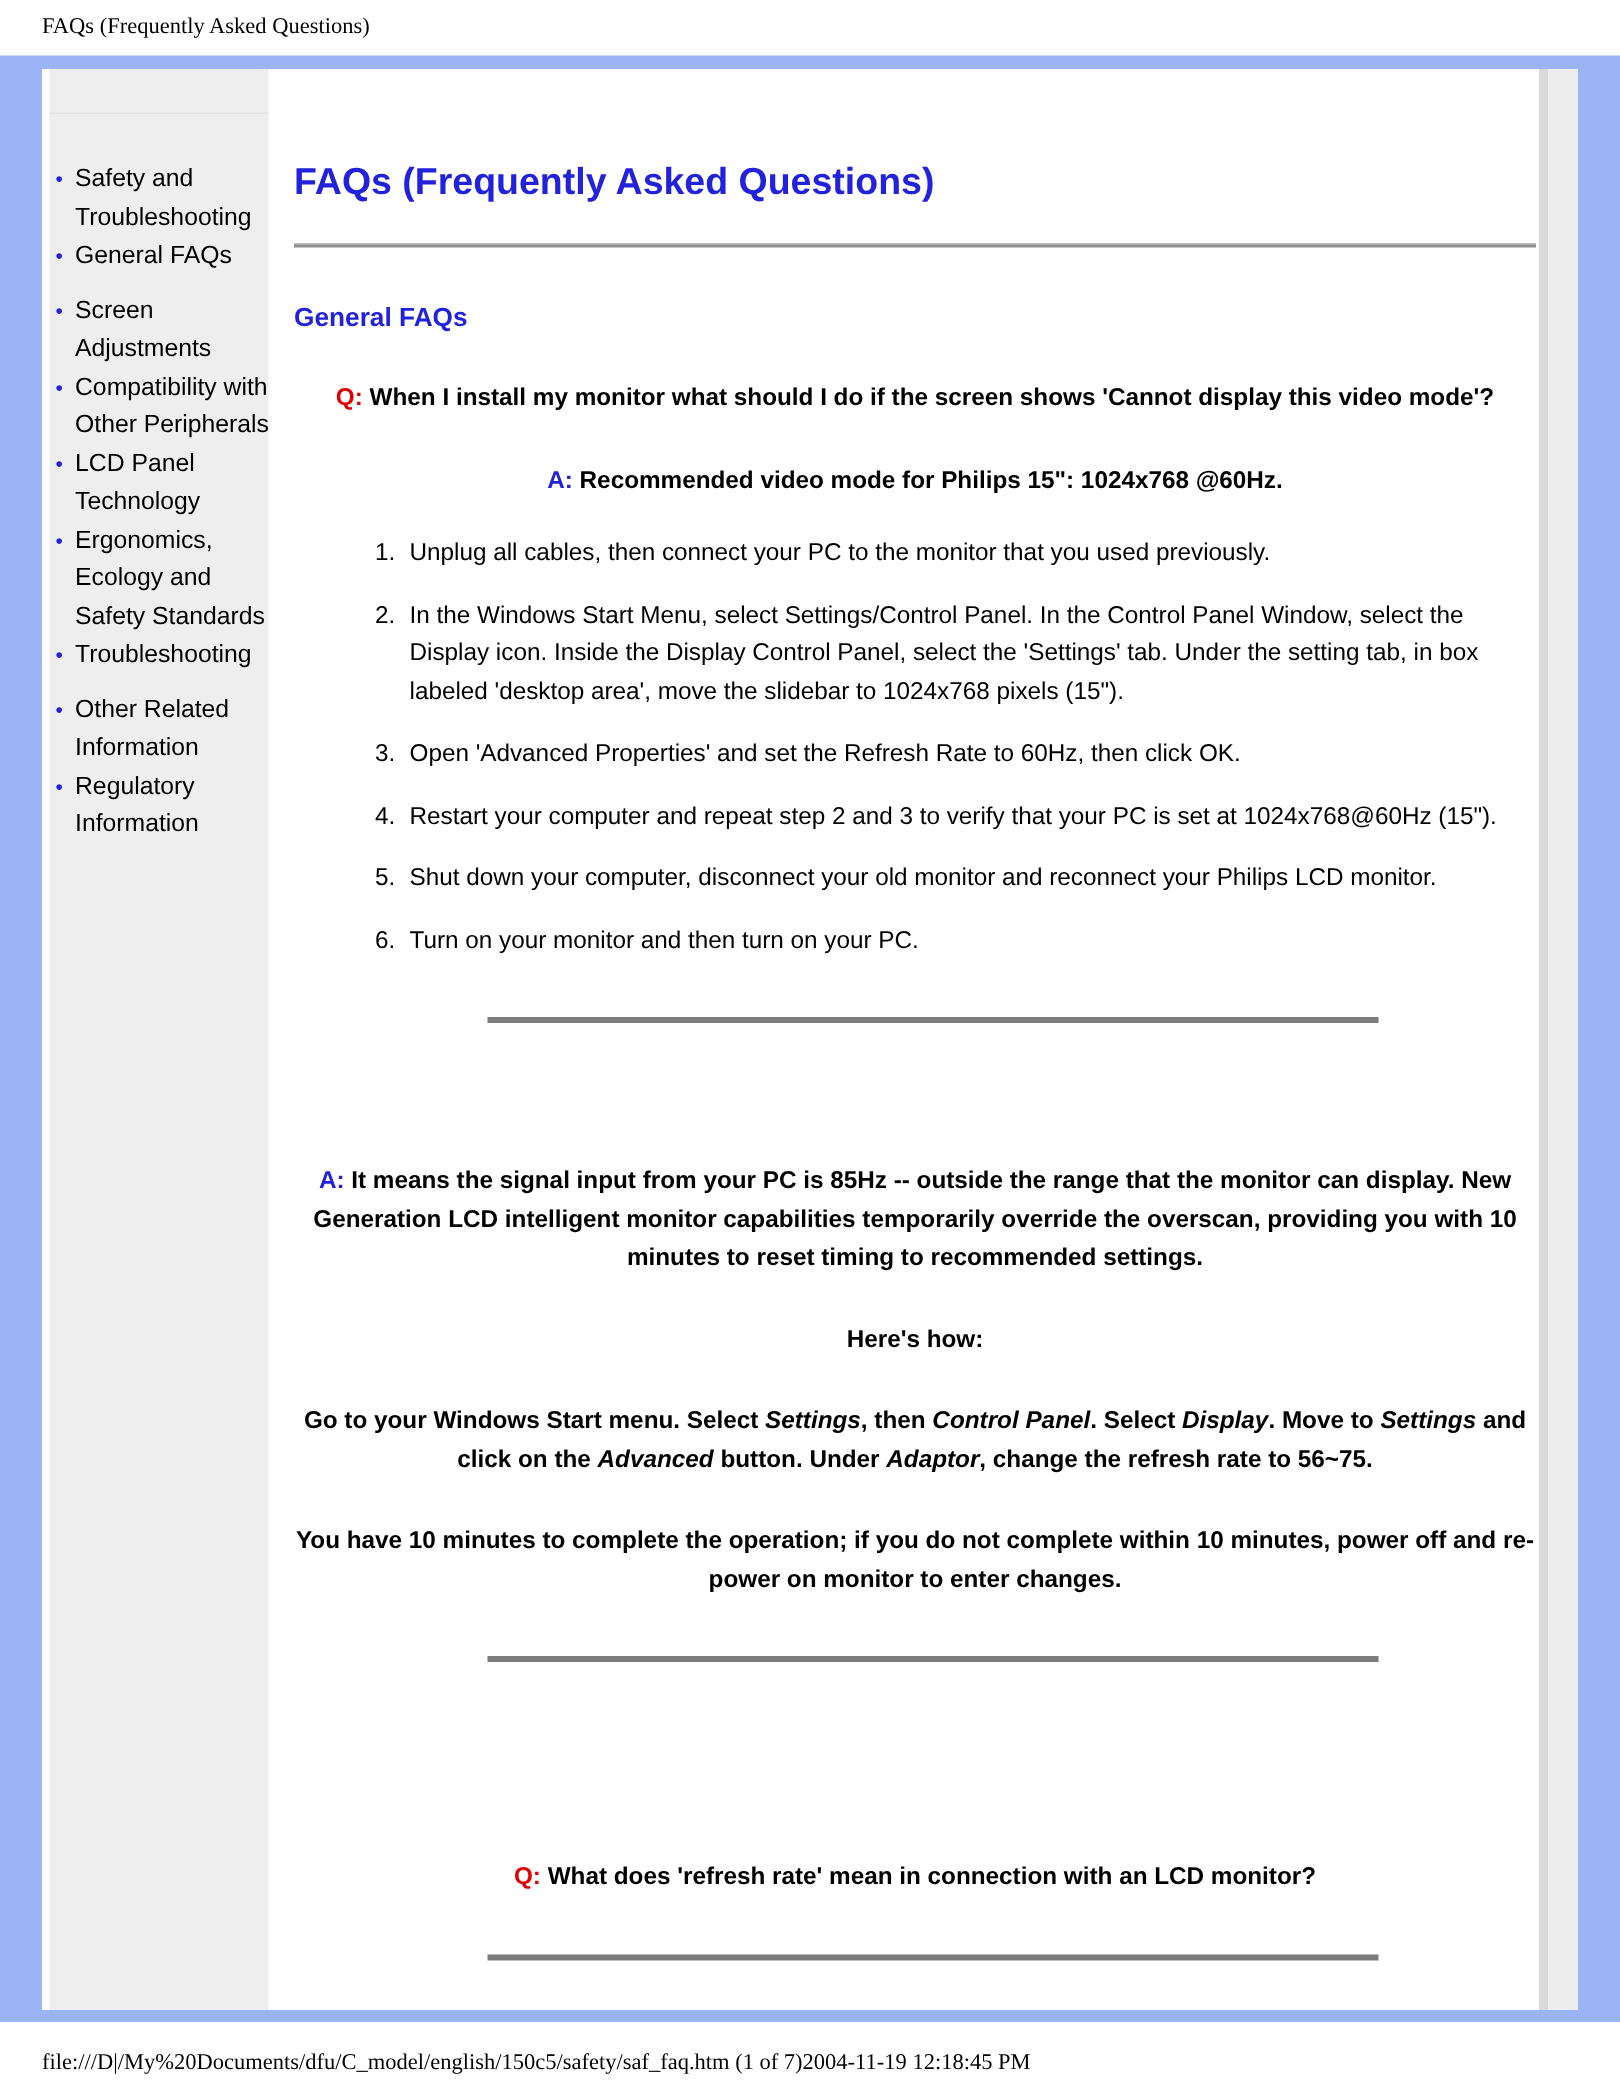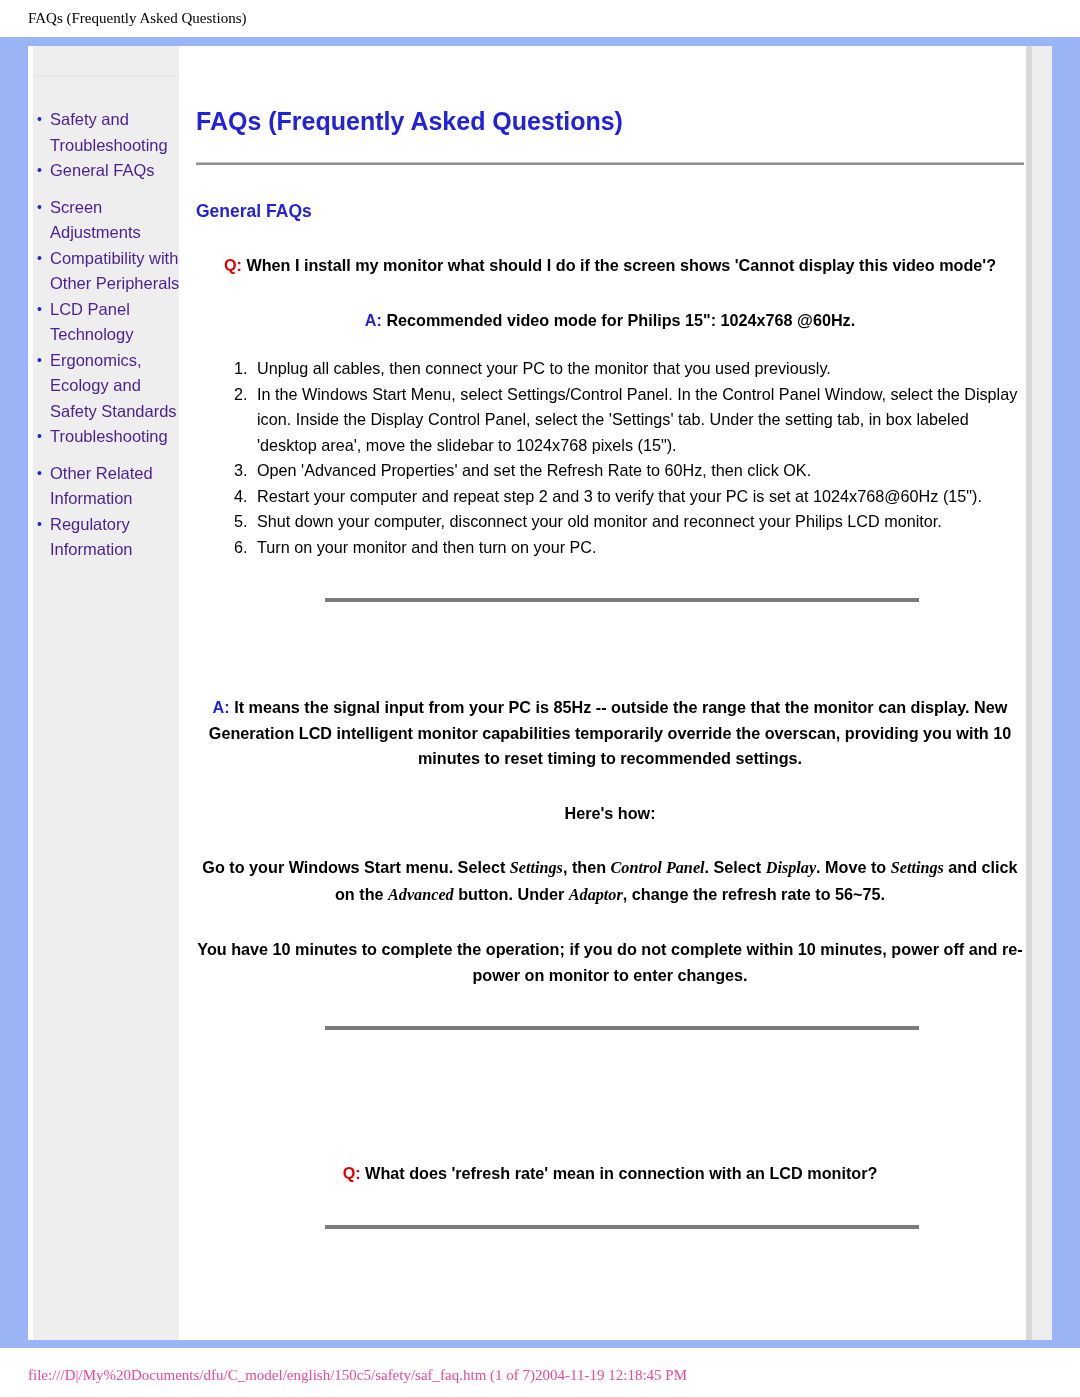--- a/index.html
+++ b/index.html
@@ -24,21 +24,21 @@
     font-size: 15px;
     color: #000000;
     white-space: nowrap;
   }
   .print-footer {
     position: absolute;
     top: 1367px;
     left: 28px;
     font-family: "Liberation Serif", serif;
     font-size: 15px;
-    color: #ec4899;
+    color: #000000;
     white-space: nowrap;
   }
 
   
   .frame {
     position: absolute;
     left: 0;
     top: 37px;
     width: 1080px;
     height: 1311px;
@@ -91,21 +91,21 @@
     list-style: none;
     margin: 0;
     padding: 0;
   }
   .nav-item {
     position: relative;
     padding-left: 13px;
     margin-bottom: 0;
     font-size: 16.5px;
     line-height: 25.5px;
-    color: #4c1d95;
+    color: #000000;
     cursor: pointer;
   }
   .nav-item::before {
     content: "\2022";
     position: absolute;
     left: 0;
     top: 0;
     font-size: 14px;
     color: #2222dd;
   }
@@ -151,32 +151,32 @@
     font-weight: bold;
     color: #000000;
     line-height: 25.5px;
     margin: 0;
     text-align: center;
   }
   .q-mark { color: #e00000; font-weight: bold; }
   .a-mark { color: #2222dd; font-weight: bold; }
   .a-line { margin-top: 29px; }
   .plain-bold { margin-top: 29px; }
-  .plain-bold em { font-style: italic; font-weight: bold; font-family: Liberation Serif, serif; }
+  .plain-bold em { font-style: italic; font-weight: bold; }
 
   ol.steps {
     margin: 23px 0 0 0;
     padding-left: 56px;
     font-size: 16.2px;
     line-height: 25.5px;
     color: #000000;
     font-weight: normal;
   }
   ol.steps li {
-    margin: 0;
+    margin: 16px;
     padding-left: 5px;
   }
 
   .rule-short {
     margin-top: 38px;
     margin-left: 129px;
     width: 594px;
     height: 4px;
     background: #7c7c7c;
   }

